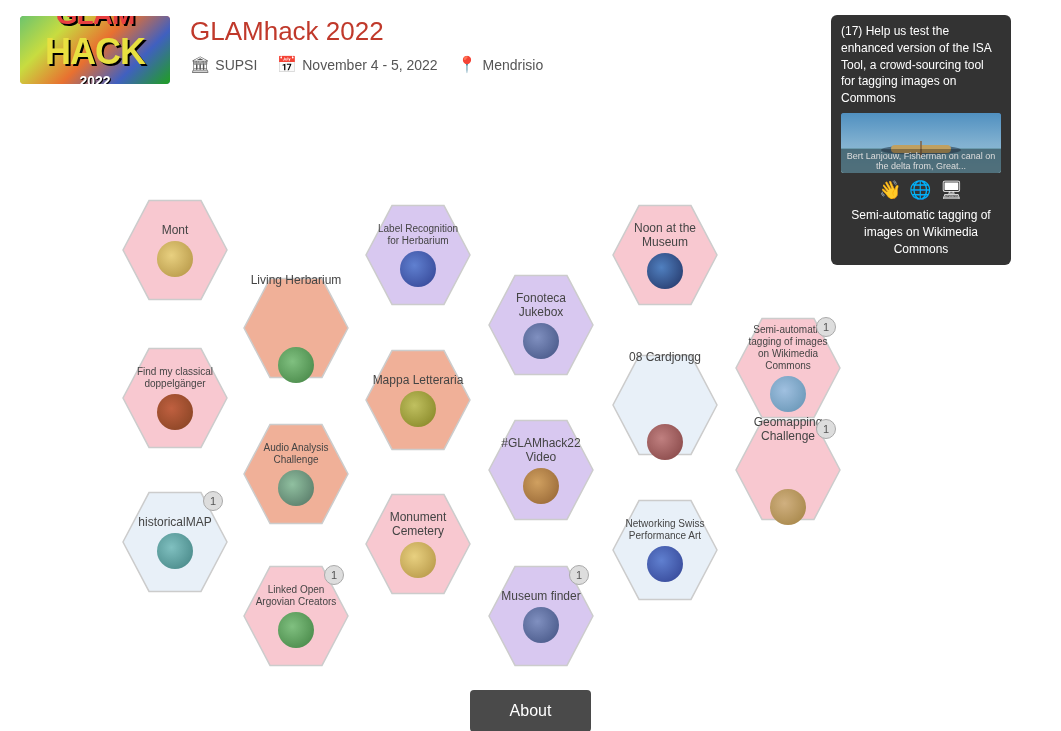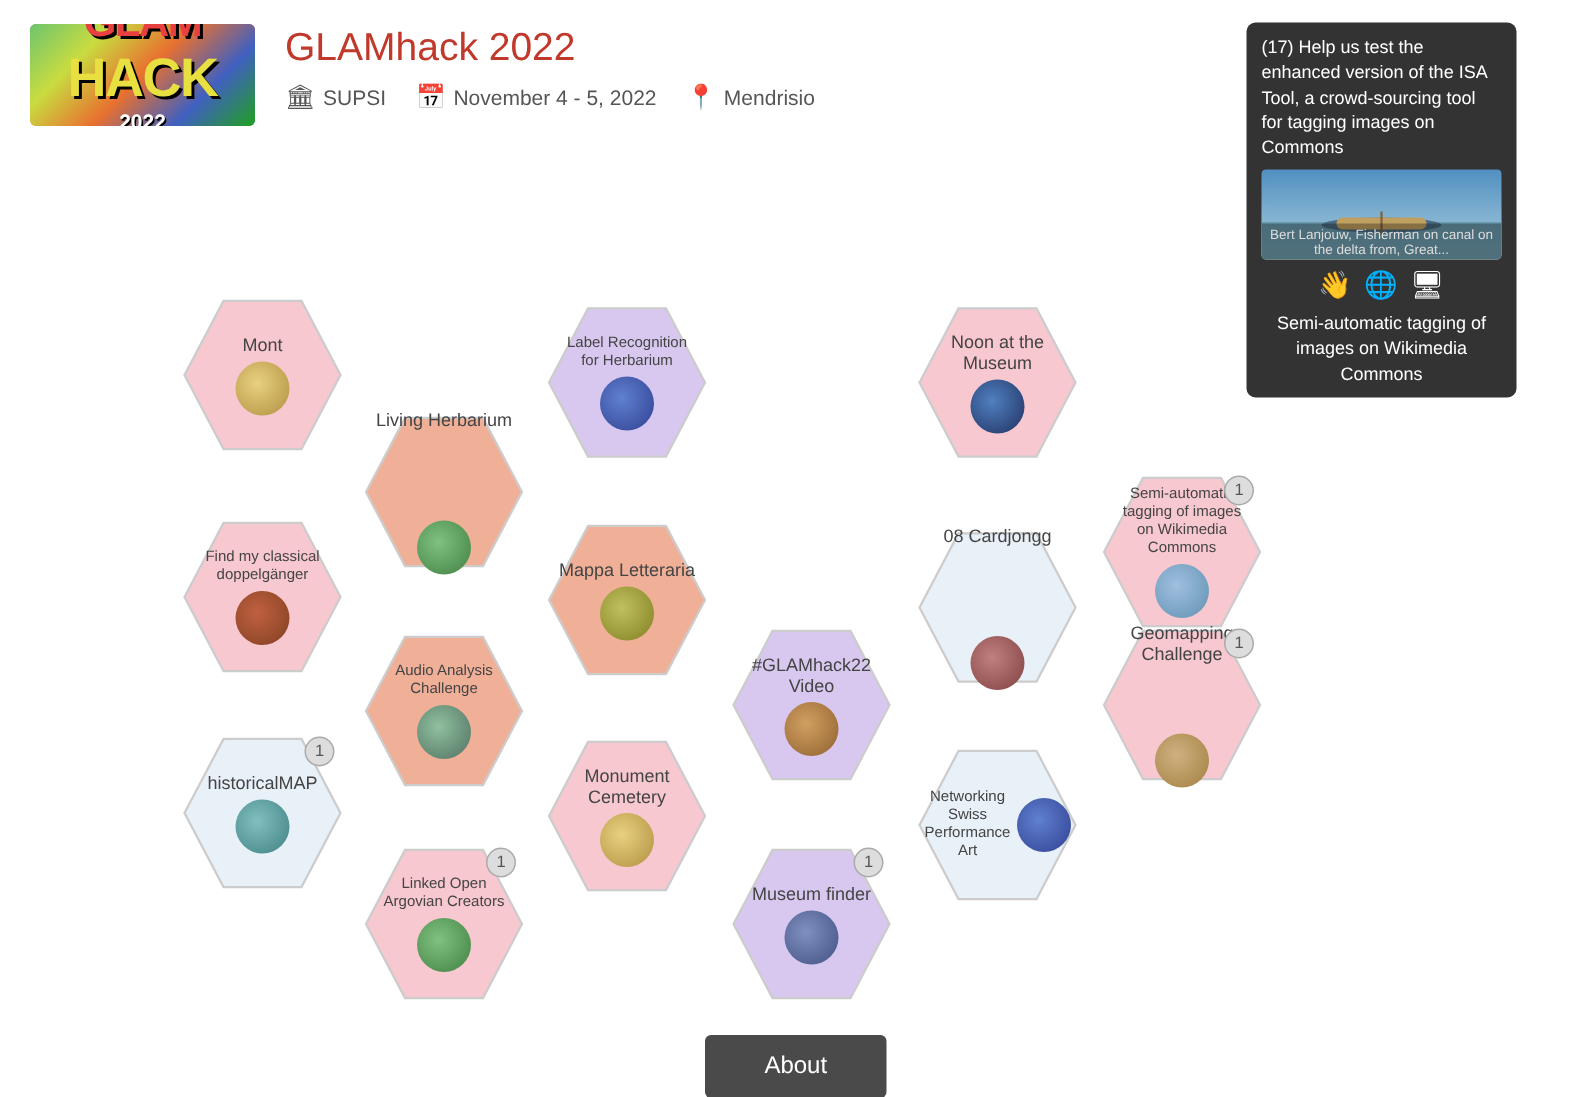--- a/index.html
+++ b/index.html
@@ -188,20 +188,29 @@
     </div>
     <div class="hex-wrap" style="left: 242px; top: 169px; width: 108px; height: 118px;">
       <svg width="108" height="118" class="hex-shape" style="position: absolute; top: 0px; left: 0px;">
         <path d="M 106.0,59.0 L 80.0,108.4 L 28.0,108.4 L 2.0,59.0 L 28.0,9.6 L 80.0,9.6 Z" fill="#f0b098" stroke="#ccc" stroke-width="1.5"></path>
       </svg>
       <div class="hex-content" style="position: relative; z-index: 2; display: flex; flex-direction: column; align-items: center; justify-content: space-between; text-align: center; padding: 4px 8px; width: 100%; height: 100%; pointer-events: none;">
         <div class="hex-label" style="font-size: 12px; color: rgb(68, 68, 68); line-height: 1.2;">Living Herbarium</div>
         <div class="hex-avatar av3" style="width: 36px; height: 36px; border-radius: 50%; flex-shrink: 0;"></div>
       </div>
     </div>
+    <div class="hex-wrap" style="left: 487px; top: 166px; width: 108px; height: 118px;">
+      <svg width="108" height="118" class="hex-shape" style="position: absolute; top: 0px; left: 0px;">
+        <path d="M 106.0,59.0 L 80.0,108.4 L 28.0,108.4 L 2.0,59.0 L 28.0,9.6 L 80.0,9.6 Z" fill="#d8c8f0" stroke="#ccc" stroke-width="1.5"></path>
+      </svg>
+      <div class="hex-content" style="position: relative; z-index: 2; display: flex; flex-direction: column; align-items: center; justify-content: center; text-align: center; padding: 4px 8px; width: 100%; height: 100%; pointer-events: none;">
+        <div class="hex-label" style="font-size: 12px; color: rgb(68, 68, 68); line-height: 1.2;">Fonoteca Jukebox</div>
+        <div class="hex-avatar av6" style="width: 36px; height: 36px; border-radius: 50%; flex-shrink: 0;"></div>
+      </div>
+    </div>
     <div class="hex-wrap" style="left: 734px; top: 209px; width: 108px; height: 118px;">
       <svg width="108" height="118" class="hex-shape" style="position: absolute; top: 0px; left: 0px;">
         <path d="M 106.0,59.0 L 80.0,108.4 L 28.0,108.4 L 2.0,59.0 L 28.0,9.6 L 80.0,9.6 Z" fill="#f8c8d0" stroke="#ccc" stroke-width="1.5"></path>
       </svg>
       <div class="hex-content" style="position: relative; z-index: 2; display: flex; flex-direction: column; align-items: center; justify-content: center; text-align: center; padding: 4px 8px; width: 100%; height: 100%; pointer-events: none;">
         <div class="hex-label" style="font-size: 10px; color: rgb(68, 68, 68); line-height: 1.2;">Semi-automatic tagging of images on Wikimedia Commons</div>
         <div class="hex-avatar av11" style="width: 36px; height: 36px; border-radius: 50%; flex-shrink: 0;"></div>
       </div>
       <div class="hex-badge" style="position: absolute; top: 8px; right: 6px; z-index: 5; width: 20px; height: 20px; border-radius: 50%; background: rgb(221, 221, 221); border: 1.5px solid rgb(170, 170, 170); display: flex; align-items: center; justify-content: center; font-size: 11px; color: rgb(85, 85, 85);">1</div>
     </div>
@@ -276,21 +285,21 @@
       </svg>
       <div class="hex-content" style="position: relative; z-index: 2; display: flex; flex-direction: column; align-items: center; justify-content: center; text-align: center; padding: 4px 8px; width: 100%; height: 100%; pointer-events: none;">
         <div class="hex-label" style="font-size: 12px; color: rgb(68, 68, 68); line-height: 1.2;">Monument Cemetery</div>
         <div class="hex-avatar av1" style="width: 36px; height: 36px; border-radius: 50%; flex-shrink: 0;"></div>
       </div>
     </div>
     <div class="hex-wrap" style="left: 611px; top: 391px; width: 108px; height: 118px;">
       <svg width="108" height="118" class="hex-shape" style="position: absolute; top: 0px; left: 0px;">
         <path d="M 106.0,59.0 L 80.0,108.4 L 28.0,108.4 L 2.0,59.0 L 28.0,9.6 L 80.0,9.6 Z" fill="#e8f0f8" stroke="#ccc" stroke-width="1.5"></path>
       </svg>
-      <div class="hex-content" style="position: relative; z-index: 2; display: flex; flex-direction: row; align-items: center; justify-content: center; text-align: center; padding: 4px 8px; width: 100%; height: 100%; pointer-events: none;">
+      <div class="hex-content" style="position: relative; z-index: 2; display: flex; flex-direction: column; align-items: center; justify-content: center; text-align: center; padding: 4px 8px; width: 100%; height: 100%; pointer-events: none;">
         <div class="hex-label" style="font-size: 10px; color: rgb(68, 68, 68); line-height: 1.2;">Networking Swiss Performance Art</div>
         <div class="hex-avatar av2" style="width: 36px; height: 36px; border-radius: 50%; flex-shrink: 0;"></div>
       </div>
     </div>
     <div class="hex-wrap" style="left: 242px; top: 457px; width: 108px; height: 118px;">
       <svg width="108" height="118" class="hex-shape" style="position: absolute; top: 0px; left: 0px;">
         <path d="M 106.0,59.0 L 80.0,108.4 L 28.0,108.4 L 2.0,59.0 L 28.0,9.6 L 80.0,9.6 Z" fill="#f8c8d0" stroke="#ccc" stroke-width="1.5"></path>
       </svg>
       <div class="hex-content" style="position: relative; z-index: 2; display: flex; flex-direction: column; align-items: center; justify-content: center; text-align: center; padding: 4px 8px; width: 100%; height: 100%; pointer-events: none;">
         <div class="hex-label" style="font-size: 10px; color: rgb(68, 68, 68); line-height: 1.2;">Linked Open Argovian Creators</div>

